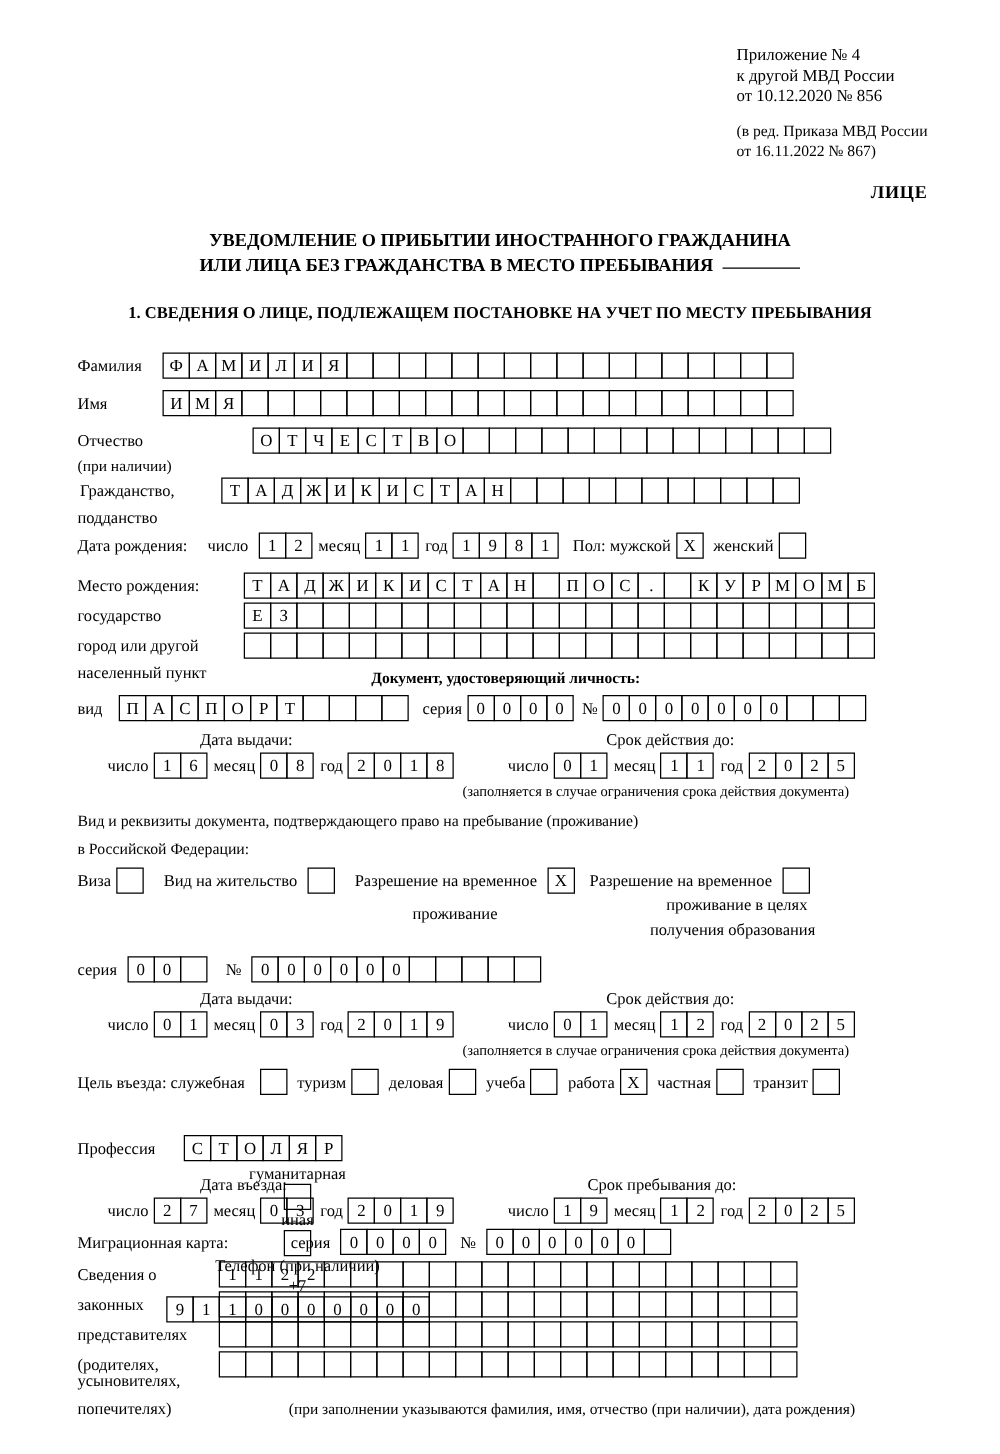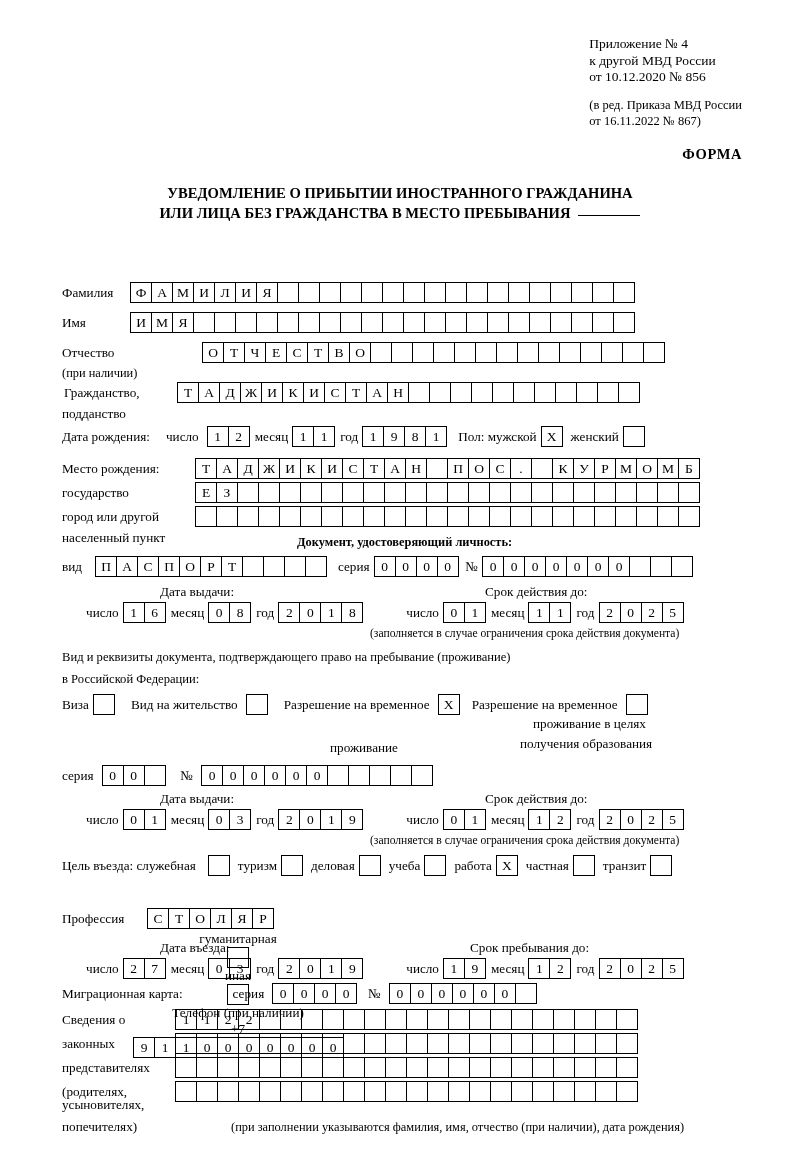--- a/index.html
+++ b/index.html
@@ -110,27 +110,28 @@
   <div class="hdr">
     <div>Приложение № 4</div>
     <div>к другой МВД России</div>
     <div>от 10.12.2020 № 856</div>
     <div class="grp2">
       <div>(в ред. Приказа МВД России</div>
       <div>от 16.11.2022 № 867)</div>
     </div>
   </div>
 
-  <div class="forma">ФОРМА</div>
+  <div class="forma">ЛИЦЕ</div>
 
   <div class="title">
     <div>УВЕДОМЛЕНИЕ О ПРИБЫТИИ ИНОСТРАННОГО ГРАЖДАНИНА</div>
     <div><span>ИЛИ ЛИЦА БЕЗ ГРАЖДАНСТВА В МЕСТО ПРЕБЫВАНИЯ</span><span class="sp8"></span><span class="ul"></span></div>
   </div>
 
+  <div class="section1">1. СВЕДЕНИЯ О ЛИЦЕ, ПОДЛЕЖАЩЕМ ПОСТАНОВКЕ НА УЧЕТ ПО МЕСТУ ПРЕБЫВАНИЯ</div>
 
   <div class="row" style="top:282px; left:62px;">
     <span class="lbl" style="width:68px;">Фамилия</span>
     <span class="cells" id="cells-surname">
         <span class="cell">Ф</span>
         <span class="cell">А</span>
         <span class="cell">М</span>
         <span class="cell">И</span>
         <span class="cell">Л</span>
         <span class="cell">И</span>
@@ -494,21 +495,21 @@
     <span class="box" id="box-residence"></span>
     <span class="sp16"></span>
     <span class="lbl">Разрешение на временное</span>
     <span class="sp8"></span>
     <span class="box" id="box-temp">X</span>
     <span class="sp12"></span>
     <span class="lbl">Разрешение на временное</span>
     <span class="sp8"></span>
     <span class="box" id="box-edu"></span>
   </div>
-  <div class="row" style="top:740px; left:330px;">
+  <div class="row" style="top:723px; left:330px;">
     <span class="lbl">проживание</span>
   </div>
   <div class="row" style="top:716px; left:533px;">
     <span class="lbl">проживание в целях</span>
   </div>
   <div class="row" style="top:736px; left:520px;">
     <span class="lbl">получения образования</span>
   </div>
 
   <div class="row" style="top:765px; left:62px;">

